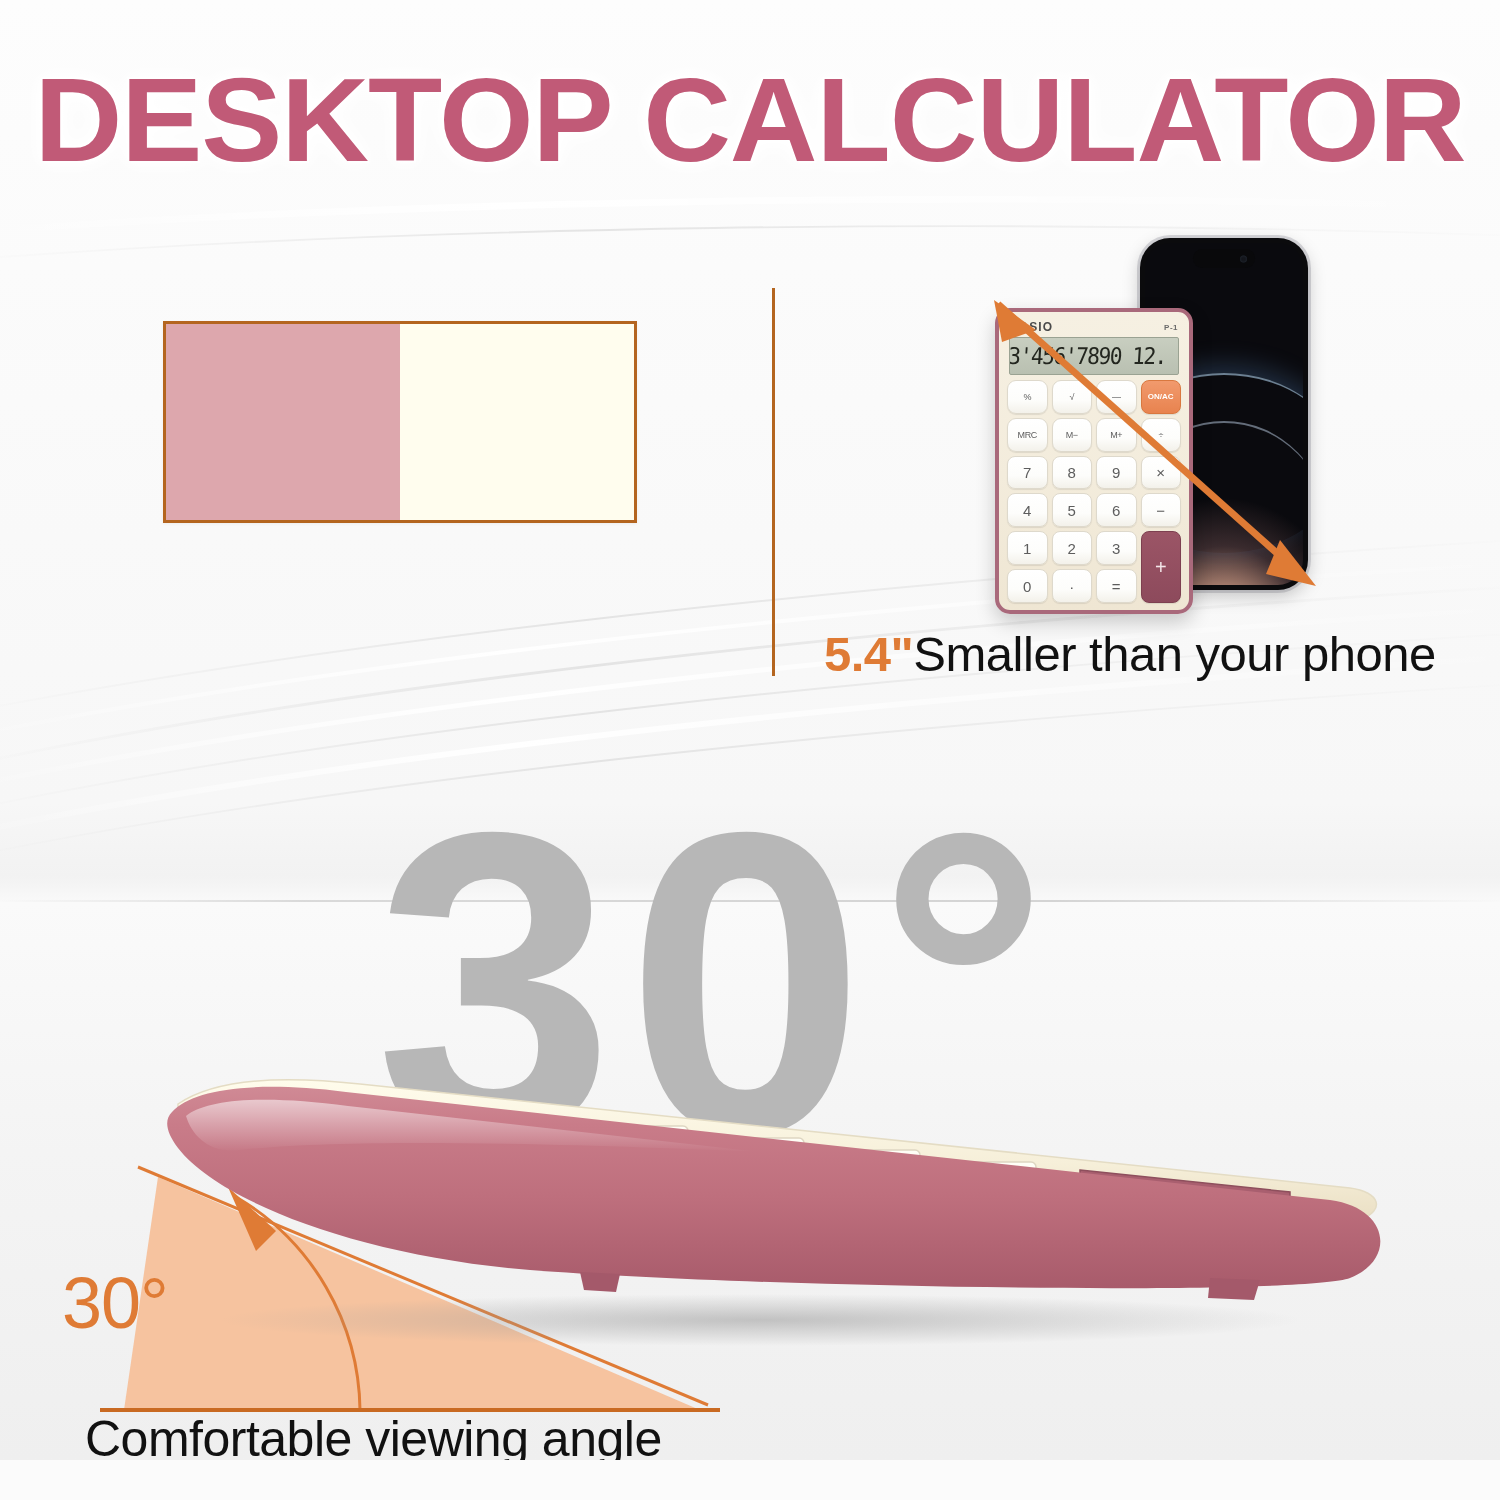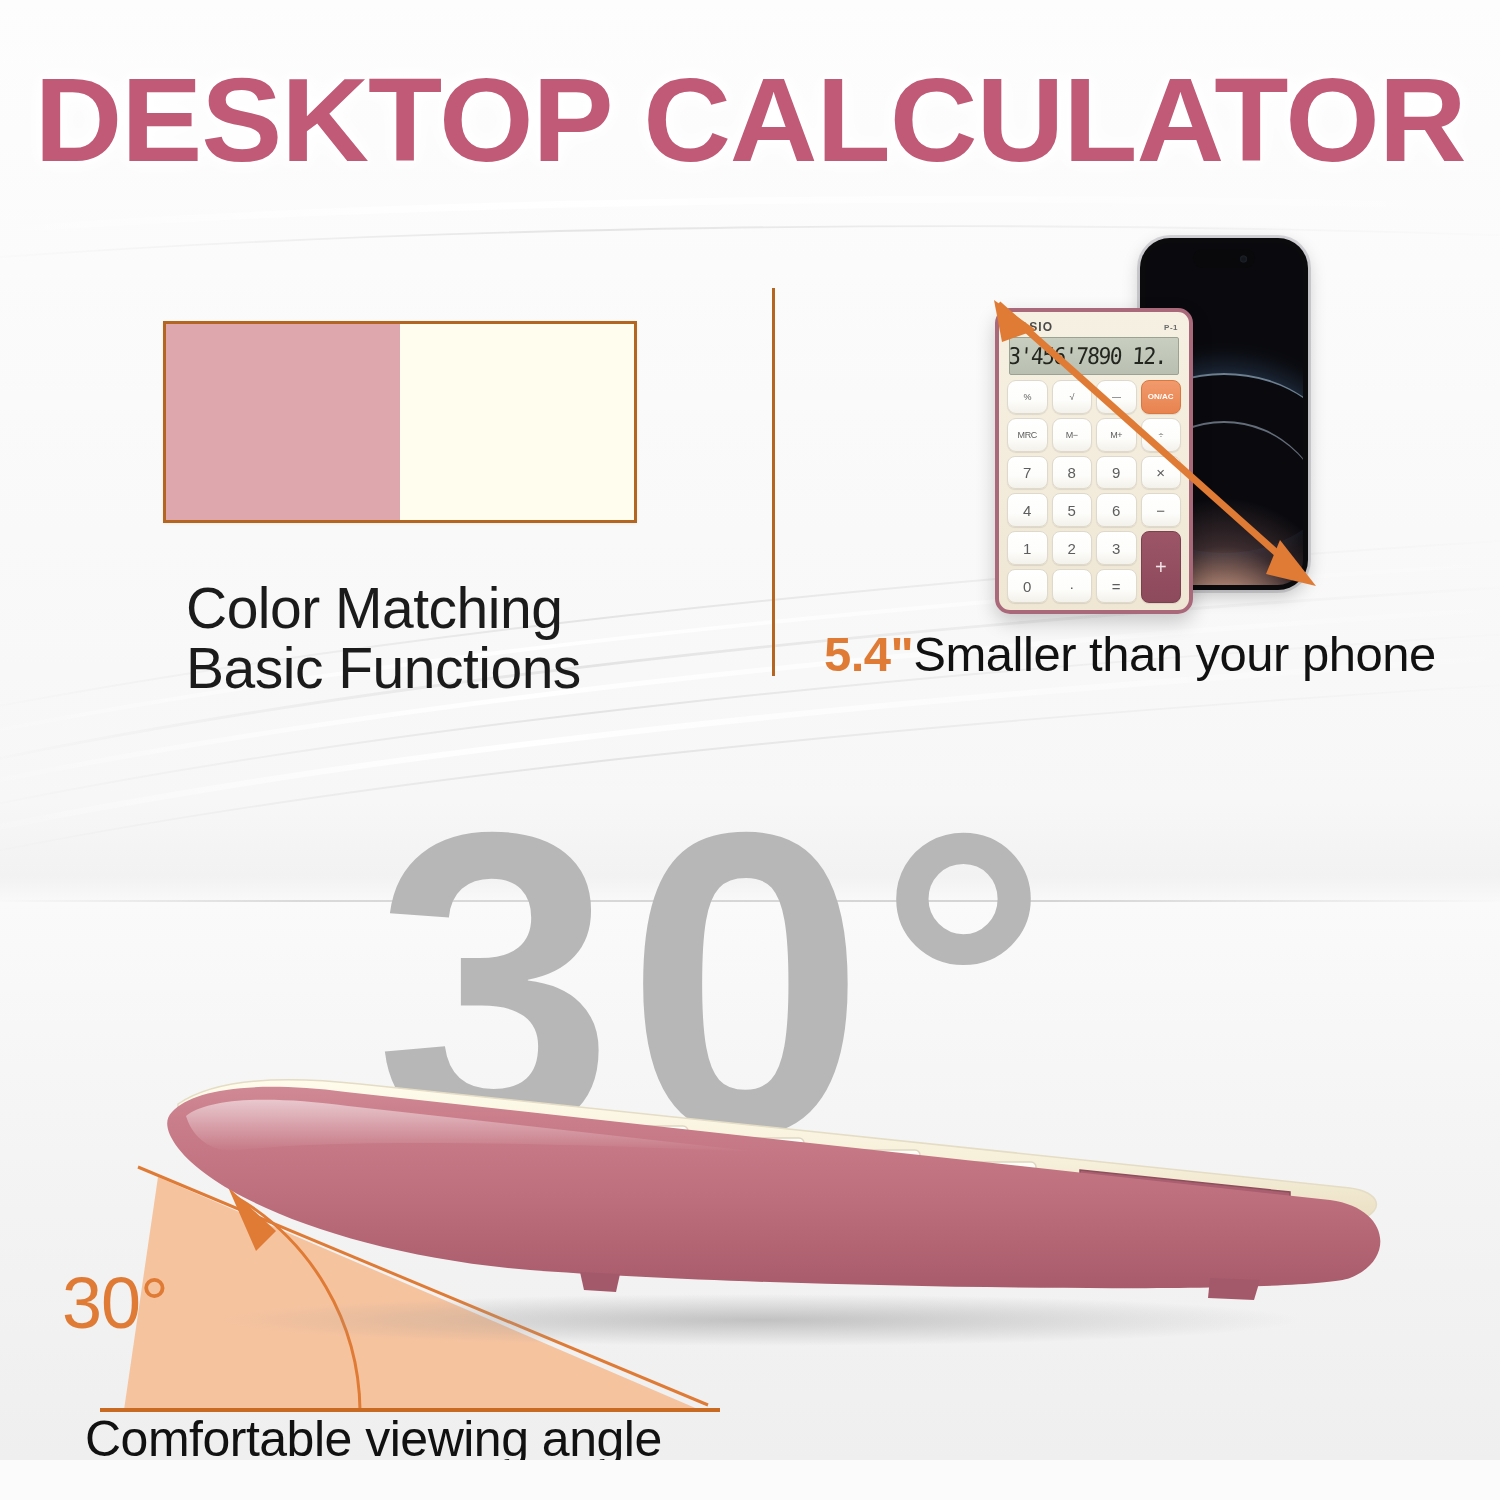--- a/index.html
+++ b/index.html
@@ -189,24 +189,20 @@
   <div class="floor"></div>
   <div class="horizon"></div>
 
   <div class="title">DESKTOP CALCULATOR</div>
 
   <div class="swatch">
     <div class="half pink"></div>
     <div class="half cream"></div>
   </div>
 
-  <div class="left-caption">
-    <div>Color Matching</div>
-    <div>Basic Functions</div>
-  </div>
 
   <div class="divider"></div>
 
   <div class="phone">
     <div class="screen">
       <div class="arc1"></div>
       <div class="arc2"></div>
     </div>
     <div class="island"></div>
   </div>

